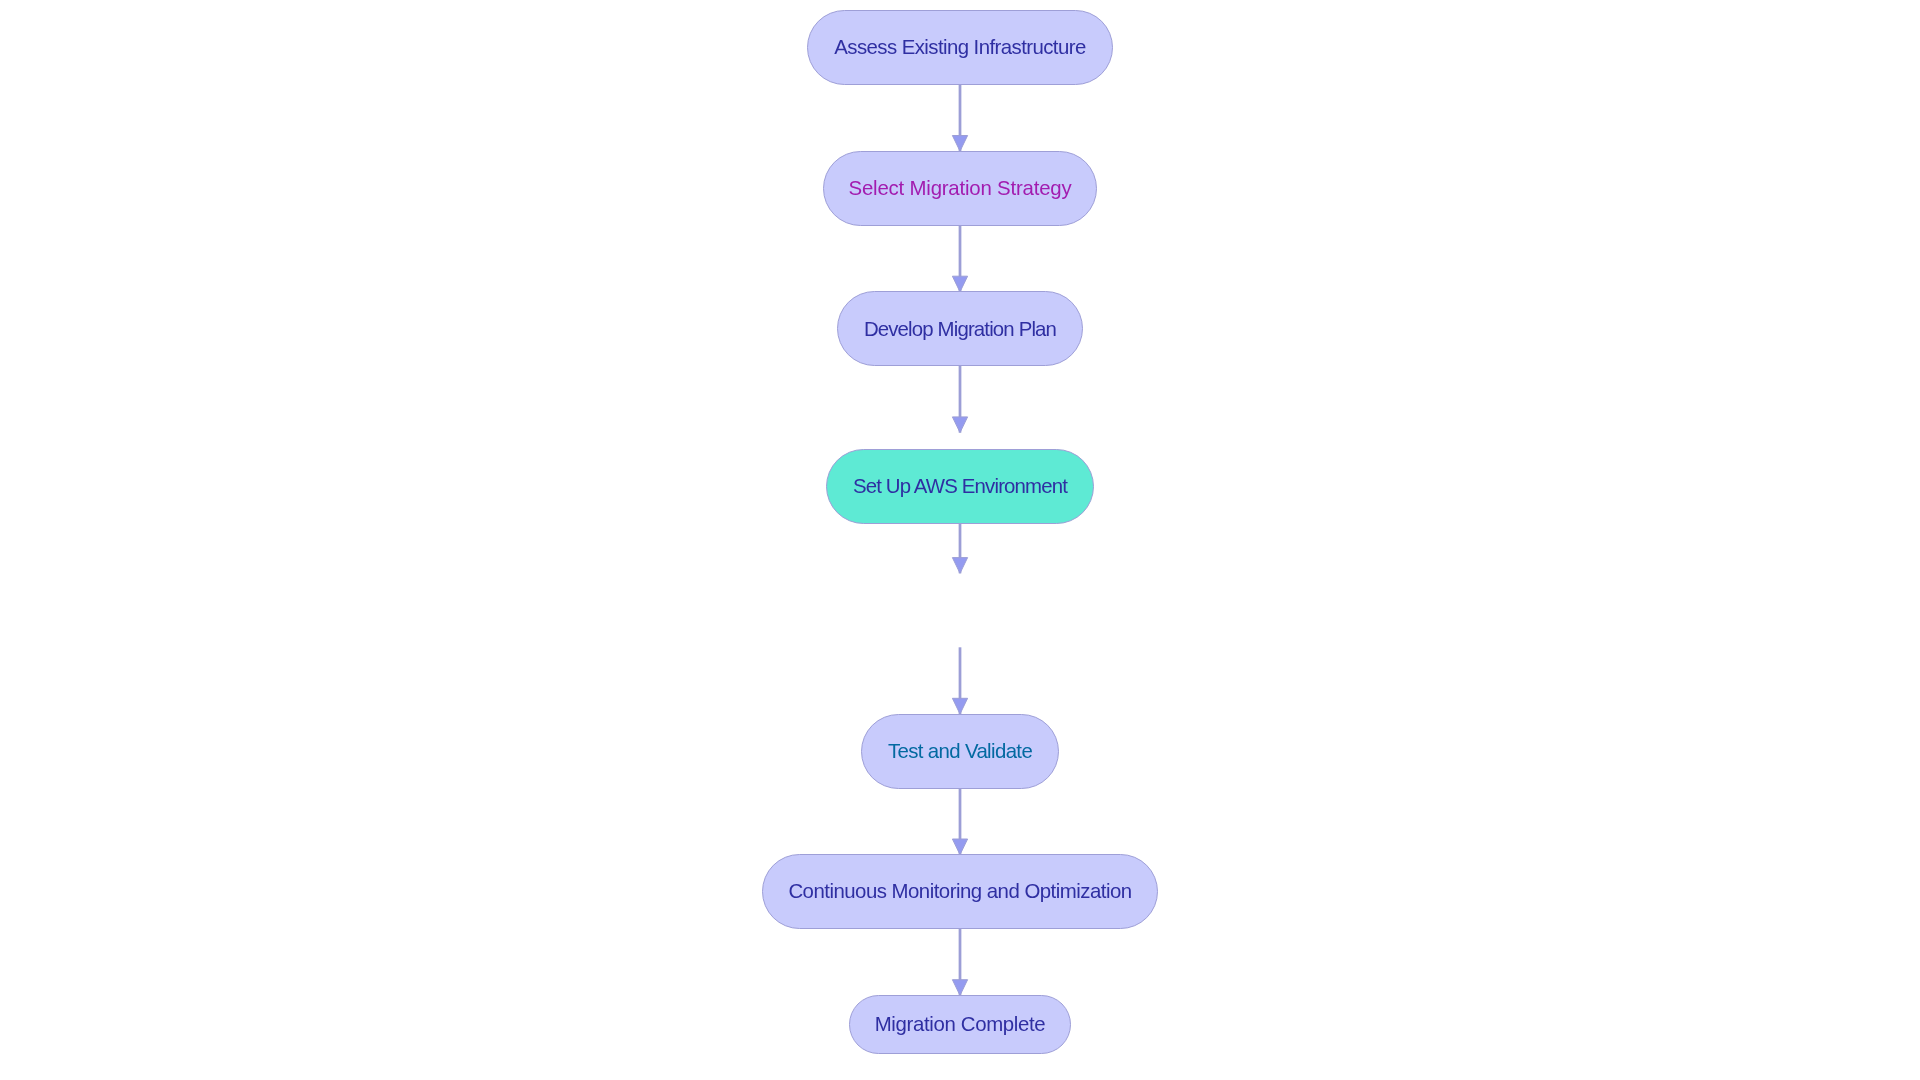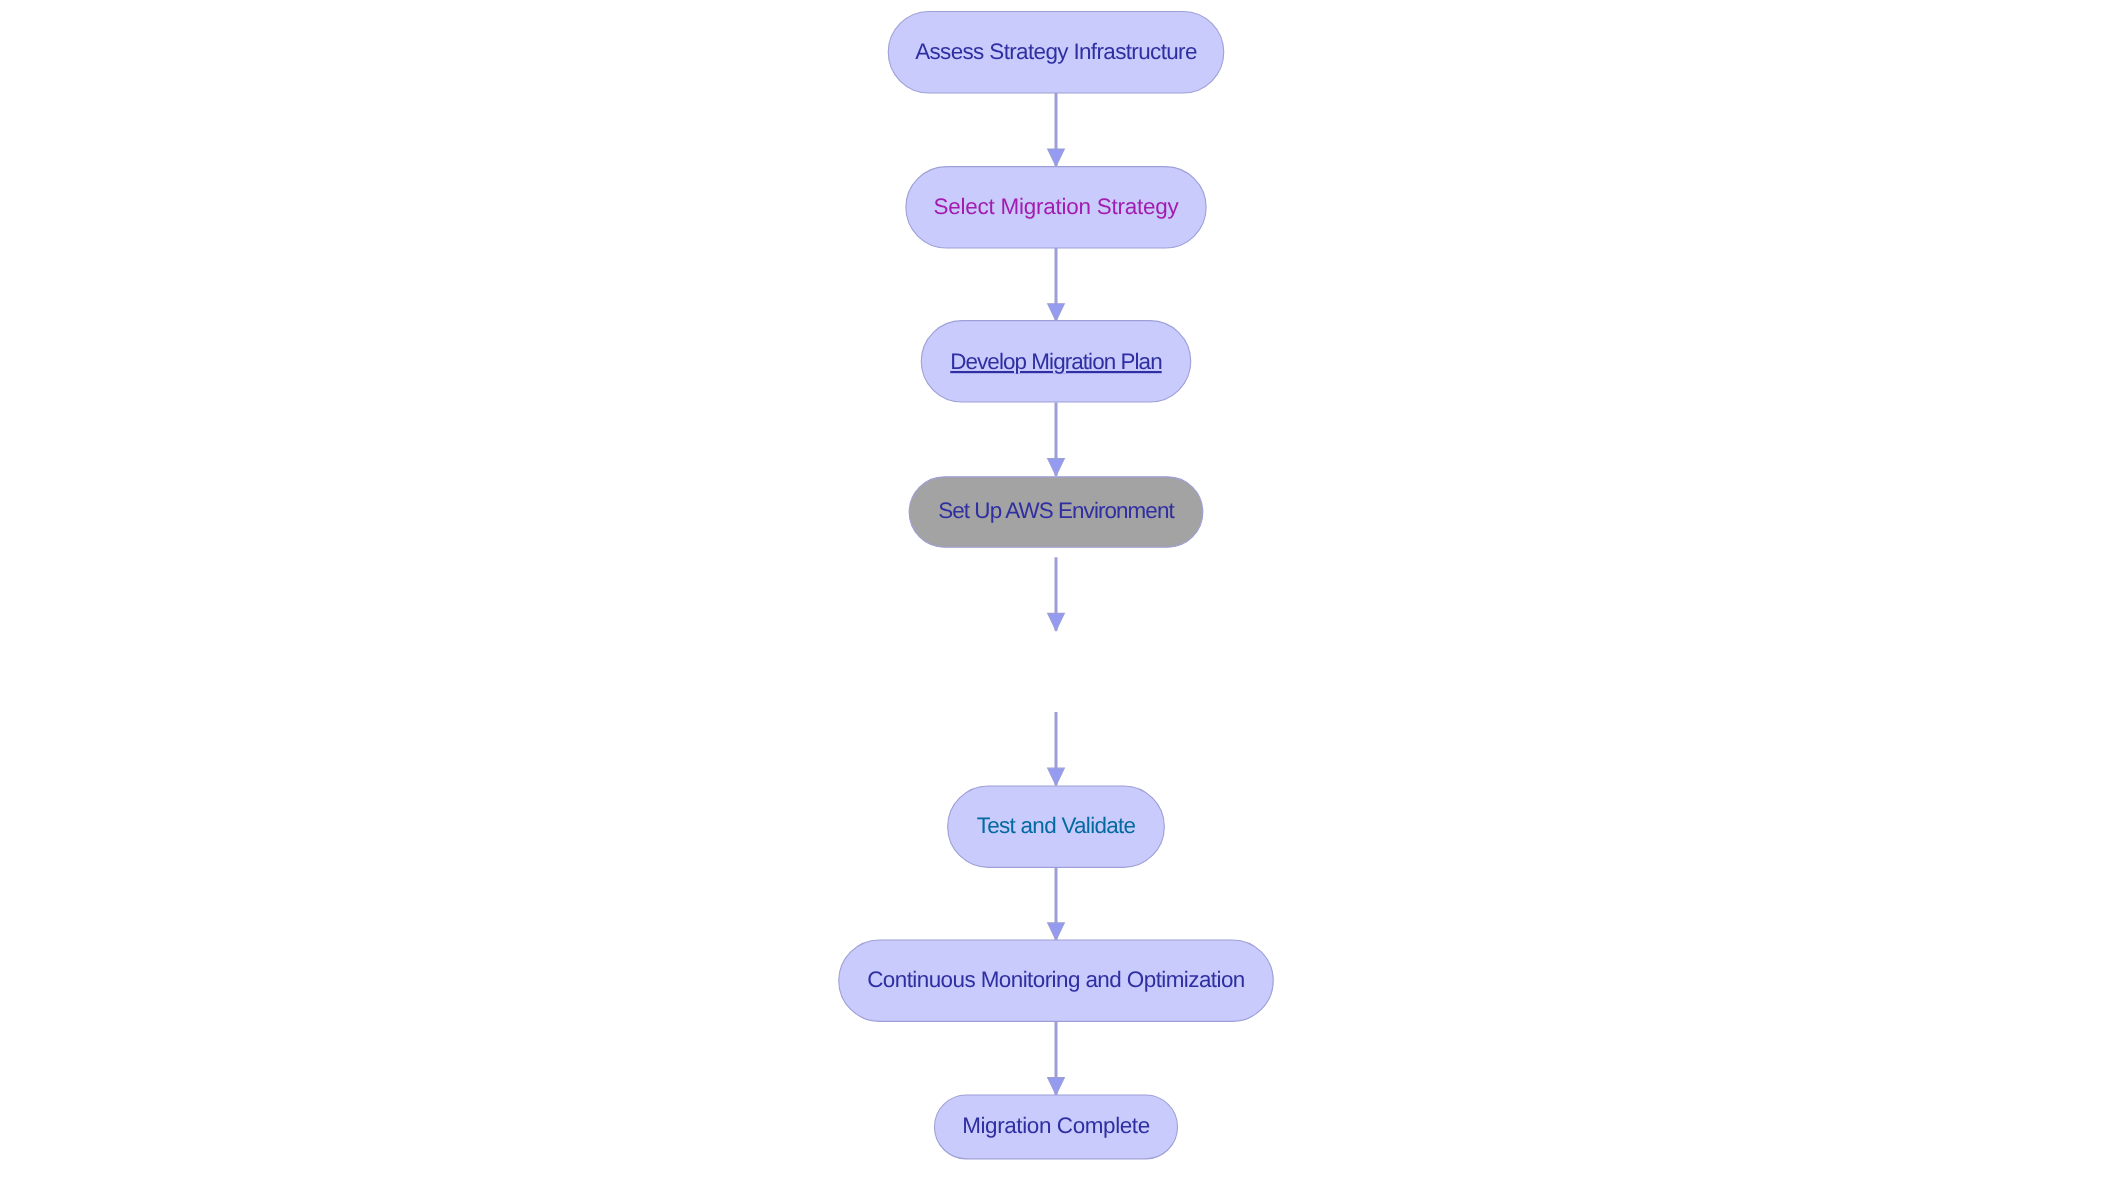--- a/index.html
+++ b/index.html
@@ -84,29 +84,29 @@
       <path class="edge-head" d="M 952.4 839 L 967.6 839 L 960 854.7 Z" fill="#949bf0" stroke="#9c9ed6" stroke-width="1" stroke-linejoin="miter"></path>
     </g>
     <g>
       <path class="edge-line" fill="none" d="M 960 928.7 L 960 995.4" stroke="#9c9ed6" stroke-width="2.74"></path>
       <path class="edge-head" d="M 952.4 979.6999999999999 L 967.6 979.6999999999999 L 960 995.4 Z" fill="#949bf0" stroke="#9c9ed6" stroke-width="1" stroke-linejoin="miter"></path>
     </g>
   </svg>
 
   <div id="nodes">
     <div class="node" style="left: 806.7px; top: 10px; width: 306.6px; height: 75px; background: rgb(200, 203, 252); border-color: rgb(158, 159, 215); border-radius: 37.5px;">
-      <span class="node-label" style="color: rgb(47, 47, 162); letter-spacing: -0.569271px;">Assess Strategy Infrastructure</span>
+      <span class="node-label" style="color: rgb(47, 47, 162); letter-spacing: -0.569271px;">Assess Existing Infrastructure</span>
     </div>
     <div class="node" style="left: 823.1px; top: 150.7px; width: 273.8px; height: 75px; background: rgb(200, 203, 252); border-color: rgb(158, 159, 215); border-radius: 37.5px;">
       <span class="node-label" style="color: #a21caf; letter-spacing: -0.1965px;">Select Migration Strategy</span>
     </div>
     <div class="node" style="left: 836.9px; top: 291.4px; width: 246.2px; height: 75px; background: rgb(200, 203, 252); border-color: rgb(158, 159, 215); border-radius: 37.5px;">
-      <span class="node-label" style="color: rgb(47, 47, 162); letter-spacing: -0.846875px; text-decoration: underline;">Develop Migration Plan</span>
+      <span class="node-label" style="color: rgb(47, 47, 162); letter-spacing: -0.846875px;">Develop Migration Plan</span>
     </div>
-    <div class="node" style="left: 826.4px; top: 433px; width: 267.2px; height: 65px; background: #a3a3a3; border-color: rgb(158, 159, 215); border-radius: 37.5px;">
+    <div class="node" style="left: 826.4px; top: 449px; width: 267.2px; height: 75px; background: #5eead4; border-color: rgb(158, 159, 215); border-radius: 37.5px;">
       <span class="node-label" style="color: rgb(47, 47, 162); letter-spacing: -0.841193px;">Set Up AWS Environment</span>
     </div>
     <div class="node" style="left: 861.1px; top: 713.5px; width: 197.8px; height: 75px; background: rgb(200, 203, 252); border-color: rgb(158, 159, 215); border-radius: 37.5px;">
       <span class="node-label" style="color: #0369a1; letter-spacing: -0.630882px;">Test and Validate</span>
     </div>
     <div class="node" style="left: 762.1px; top: 854.2px; width: 395.8px; height: 75px; background: rgb(200, 203, 252); border-color: rgb(158, 159, 215); border-radius: 37.5px; justify-content: center;">
       <span class="node-label" style="color: rgb(47, 47, 162); letter-spacing: -0.513569px;">Continuous Monitoring and Optimization</span>
     </div>
     <div class="node" style="left: 849px; top: 994.9px; width: 222px; height: 59px; background: rgb(200, 203, 252); border-color: rgb(158, 159, 215); border-radius: 37.5px;">
       <span class="node-label" style="color: rgb(47, 47, 162); letter-spacing: -0.344965px;">Migration Complete</span>

